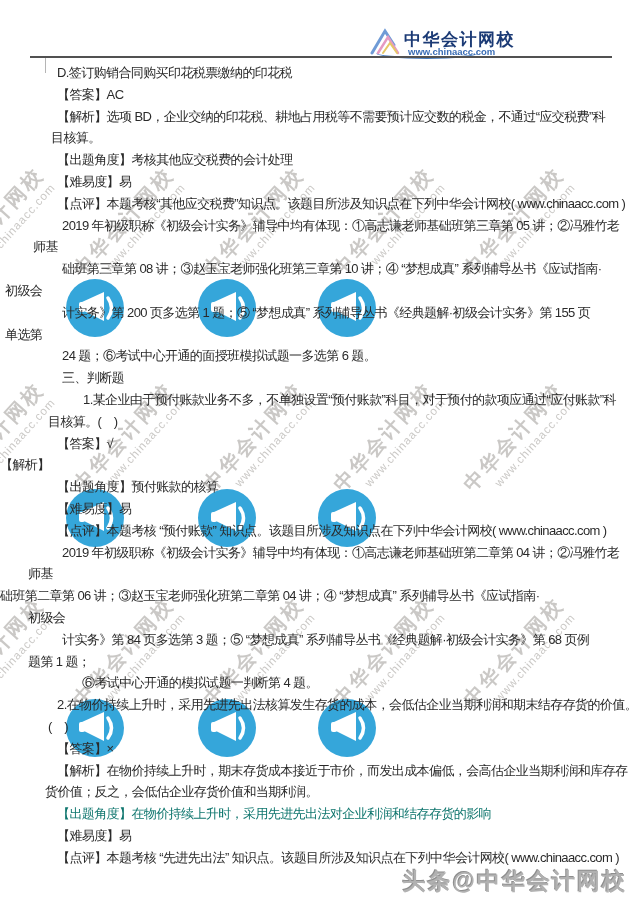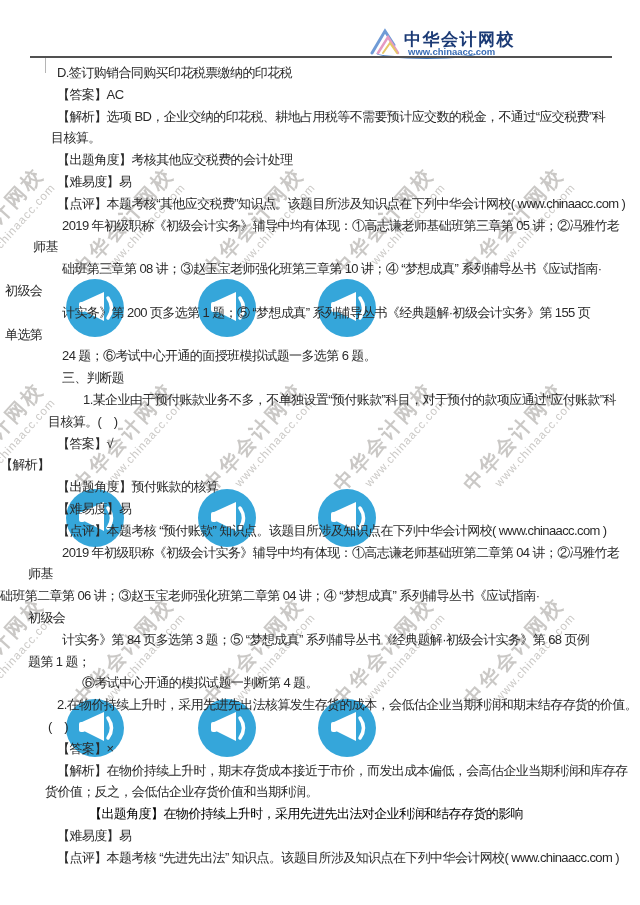--- a/index.html
+++ b/index.html
@@ -226,19 +226,20 @@
       <div class="line" style="color: rgb(42, 42, 42);">础班第二章第 06 讲；③赵玉宝老师强化班第二章第 04 讲；④ “梦想成真” 系列辅导丛书《应试指南·</div>
       <div class="line" style="padding-left: 28px; color: rgb(42, 42, 42);">初级会</div>
       <div class="line" style="padding-left: 62px; color: rgb(42, 42, 42);">计实务》第 84 页多选第 3 题；⑤ “梦想成真” 系列辅导丛书《经典题解·初级会计实务》第 68 页例</div>
       <div class="line" style="padding-left: 28px; color: rgb(42, 42, 42);">题第 1 题；</div>
       <div class="line" style="padding-left: 82px; color: rgb(42, 42, 42);">⑥考试中心开通的模拟试题一判断第 4 题。</div>
       <div class="line" style="padding-left: 57px; color: rgb(42, 42, 42);">2.在物价持续上升时，采用先进先出法核算发生存货的成本，会低估企业当期利润和期末结存存货的价值。</div>
       <div class="line" style="padding-left: 48px; color: rgb(42, 42, 42);">(　)</div>
       <div class="line" style="padding-left: 57px; color: rgb(42, 42, 42);">【答案】×</div>
       <div class="line" style="padding-left: 57px; color: rgb(42, 42, 42);">【解析】在物价持续上升时，期末存货成本接近于市价，而发出成本偏低，会高估企业当期利润和库存存</div>
       <div class="line" style="padding-left: 45px; color: rgb(42, 42, 42);">货价值；反之，会低估企业存货价值和当期利润。</div>
-      <div class="line" style="padding-left: 57px; color: #000000; margin-left: 32px;">【出题角度】在物价持续上升时，采用先进先出法对企业利润和结存存货的影响</div>
+      <div class="line" style="padding-left: 57px; color: #0f766e;">【出题角度】在物价持续上升时，采用先进先出法对企业利润和结存存货的影响</div>
       <div class="line" style="padding-left: 57px; color: rgb(42, 42, 42);">【难易度】易</div>
       <div class="line" style="padding-left: 57px; color: rgb(42, 42, 42);">【点评】本题考核 “先进先出法” 知识点。该题目所涉及知识点在下列中华会计网校( www.chinaacc.com )</div>
     </main>
 
+  <div class="footer-wm">头条@中华会计网校</div>
 
 </div>
 
 </body></html>

